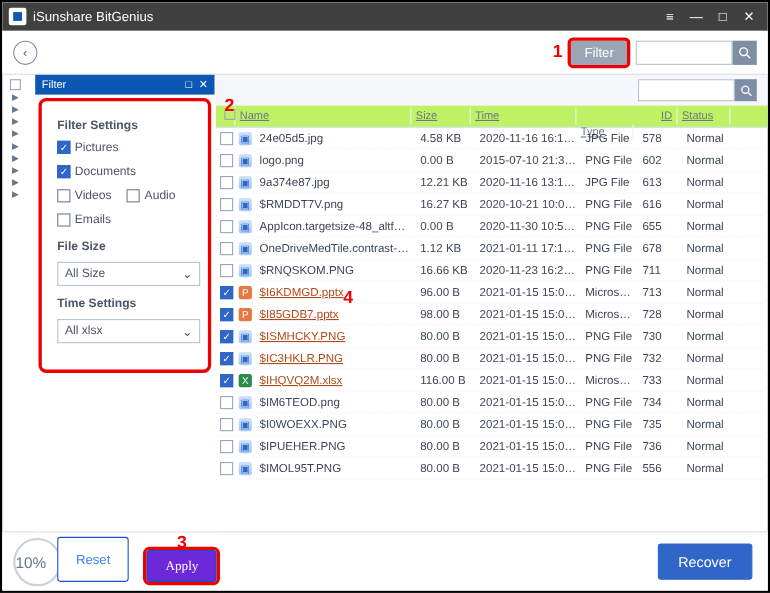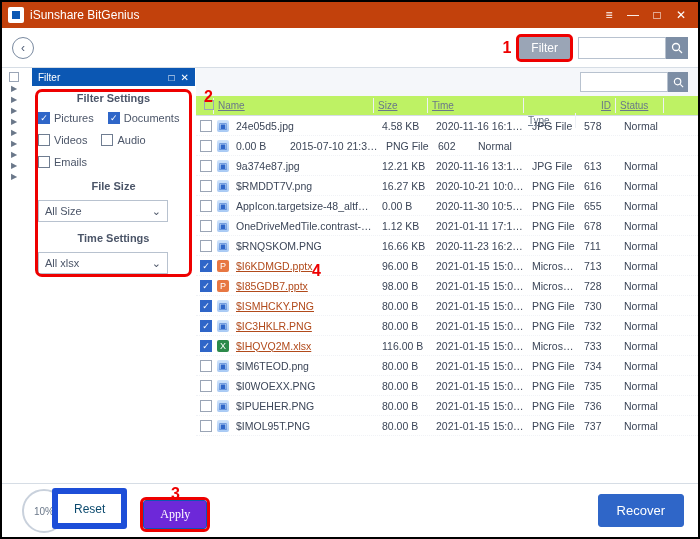--- a/index.html
+++ b/index.html
@@ -1,17 +1,17 @@
 <!DOCTYPE html>
 <html><head>
 <meta charset="utf-8">
 <style>
   * { box-sizing: border-box; margin: 0; padding: 0; font-family: "Segoe UI", Arial, sans-serif; }
   body { width: 700px; height: 539px; background: #fff; overflow: hidden; position: relative; border: 2px solid #000; }
-  .titlebar { background: #c2410c; height: 26px; display: flex; align-items: center; color: #fff; padding: 0 6px; font-size: 12px; }
+  .titlebar { background: #404040; height: 26px; display: flex; align-items: center; color: #fff; padding: 0 6px; font-size: 12px; }
   .title-ico { width: 16px; height: 16px; margin-right: 6px; display:inline-flex; align-items:center; justify-content:center; background:#fff; border-radius:2px; }
   .title-ico svg { width:10px; height:10px; }
   .title-spacer { flex: 1; }
   .titlebar .winbtn { width: 22px; height: 22px; display: inline-flex; align-items: center; justify-content: center; color: #fff; margin-left: 2px; }
   .toolbar { height: 40px; background: #fff; display: flex; align-items: center; padding: 6px 10px; gap: 8px; border-bottom: 1px solid #d6dde5; }
   .backbtn { width: 22px; height: 22px; border: 1px solid #7a8aa0; border-radius: 50%; display: inline-flex; align-items: center; justify-content: center; color: #536079; font-size: 12px; }
   .anno { position: absolute; color: #e00; font-weight: bold; font-size: 16px; z-index: 60; }
   .redbox { outline: 3px solid #e00; border-radius: 4px; }
   .filterbtn { background: #9aa5b6; color: #fff; border: none; padding: 4px 12px; font-size: 12px; border-radius: 2px; }
   .searchwrap { position: relative; display: flex; align-items: center; }
@@ -56,23 +56,23 @@
   .ico-xls { background:#2c8a4b; color:#fff;}
   .row > div { padding: 0 4px; white-space: nowrap; overflow:hidden; text-overflow: ellipsis;}
   .row .name { width: 146px; }
   .row .size { width: 54px; }
   .row .time { width: 96px; }
   .row .type { width: 52px; }
   .row .id { width: 40px; }
   .row .status { width: 48px; }
   .row.underl .name span { text-decoration: underline; color:#b14a1b; }
   .footer { position:absolute; bottom:0; left:0; right:0; height:54px; border-top:1px solid #d6dde5; display:flex; align-items:center; padding:0 14px; justify-content:flex-end; gap:12px; background:#fff;}
-  .progress { position:absolute; left:20px; bottom:4px; width:44px; height:44px; border:2px solid #c9d1dc; border-radius:50%; display:flex; align-items:center; justify-content:center; font-size:10px; color:#6a7789; }
+  .progress { position:absolute; left:10px; bottom:4px; width:44px; height:44px; border:2px solid #c9d1dc; border-radius:50%; display:flex; align-items:center; font-size:14px; color:#6a7789; }
   .btn { padding:6px 16px; font-size:12px; border-radius:3px; cursor:pointer; }
-  .btn-reset { background:#fff; border:6px solid #1d4ed8; color:#0c4a6e; }
+  .btn-reset { background:#fff; border:1px solid #1d4ed8; color:#3b82f6; }
   .btn-apply { background:#6d28d9; border:1px solid #0b57b3; color:#fff;font-family:Liberation Serif, serif; }
   .btn-recover { background:#2f66c8; border:1px solid #2f66c8; color:#fff; padding:8px 18px; font-size:13px; }
 </style>
 </head>
 <body>
 
 <div class="titlebar">
   <span class="title-ico">
     <svg viewBox="0 0 10 10">
         <rect x="1" y="1" width="8" height="8" fill="#0b57b3"></rect>
@@ -119,21 +119,21 @@
 
   <div class="filterpanel" style="height:100%;">
     <div class="filterhdr">
       <span>Filter</span>
       <span class="spacer"></span>
       <span style="margin-right:6px;">□</span>
       <span>✕</span>
     </div>
 
     <span class="anno" style="left:172px; top:20px;">2</span>
-    <div class="fbody redbox" style="margin:6px; padding:0;text-align:center;">
+    <div class="fbody redbox" style="margin:6px; padding:14px;">
       <div class="fsection">Filter Settings</div>
       <div class="checks">
         <label class="chk">
             <span class="box on"></span>
             <span>Pictures</span>
           </label>
         <label class="chk">
             <span class="box on"></span>
             <span>Documents</span>
           </label>
@@ -191,20 +191,21 @@
           <div class="name"><span>24e05d5.jpg</span></div>
           <div class="size">4.58 KB</div>
           <div class="time">2020-11-16 16:15:51</div>
           <div class="type">JPG File</div>
           <div class="id">578</div>
           <div class="status">Normal</div>
         </div>
         <div class="row">
           <span class="ck"></span>
           <span class="ico ico-img">▣</span>
+          <div class="name"><span>logo.png</span></div>
           <div class="size">0.00 B</div>
           <div class="time">2015-07-10 21:30:42</div>
           <div class="type">PNG File</div>
           <div class="id">602</div>
           <div class="status">Normal</div>
         </div>
         <div class="row">
           <span class="ck"></span>
           <span class="ico ico-img">▣</span>
           <div class="name"><span>9a374e87.jpg</span></div>
@@ -334,21 +335,21 @@
           <div class="id">736</div>
           <div class="status">Normal</div>
         </div>
         <div class="row">
           <span class="ck"></span>
           <span class="ico ico-img">▣</span>
           <div class="name"><span>$IMOL95T.PNG</span></div>
           <div class="size">80.00 B</div>
           <div class="time">2021-01-15 15:01:07</div>
           <div class="type">PNG File</div>
-          <div class="id">737</div>
+          <div class="id">556</div>
           <div class="status">Normal</div>
         </div>
       </div>
   </div>
 </div>
 
 <div class="footer">
   <div class="progress">
       <span>10%</span>
     </div>

